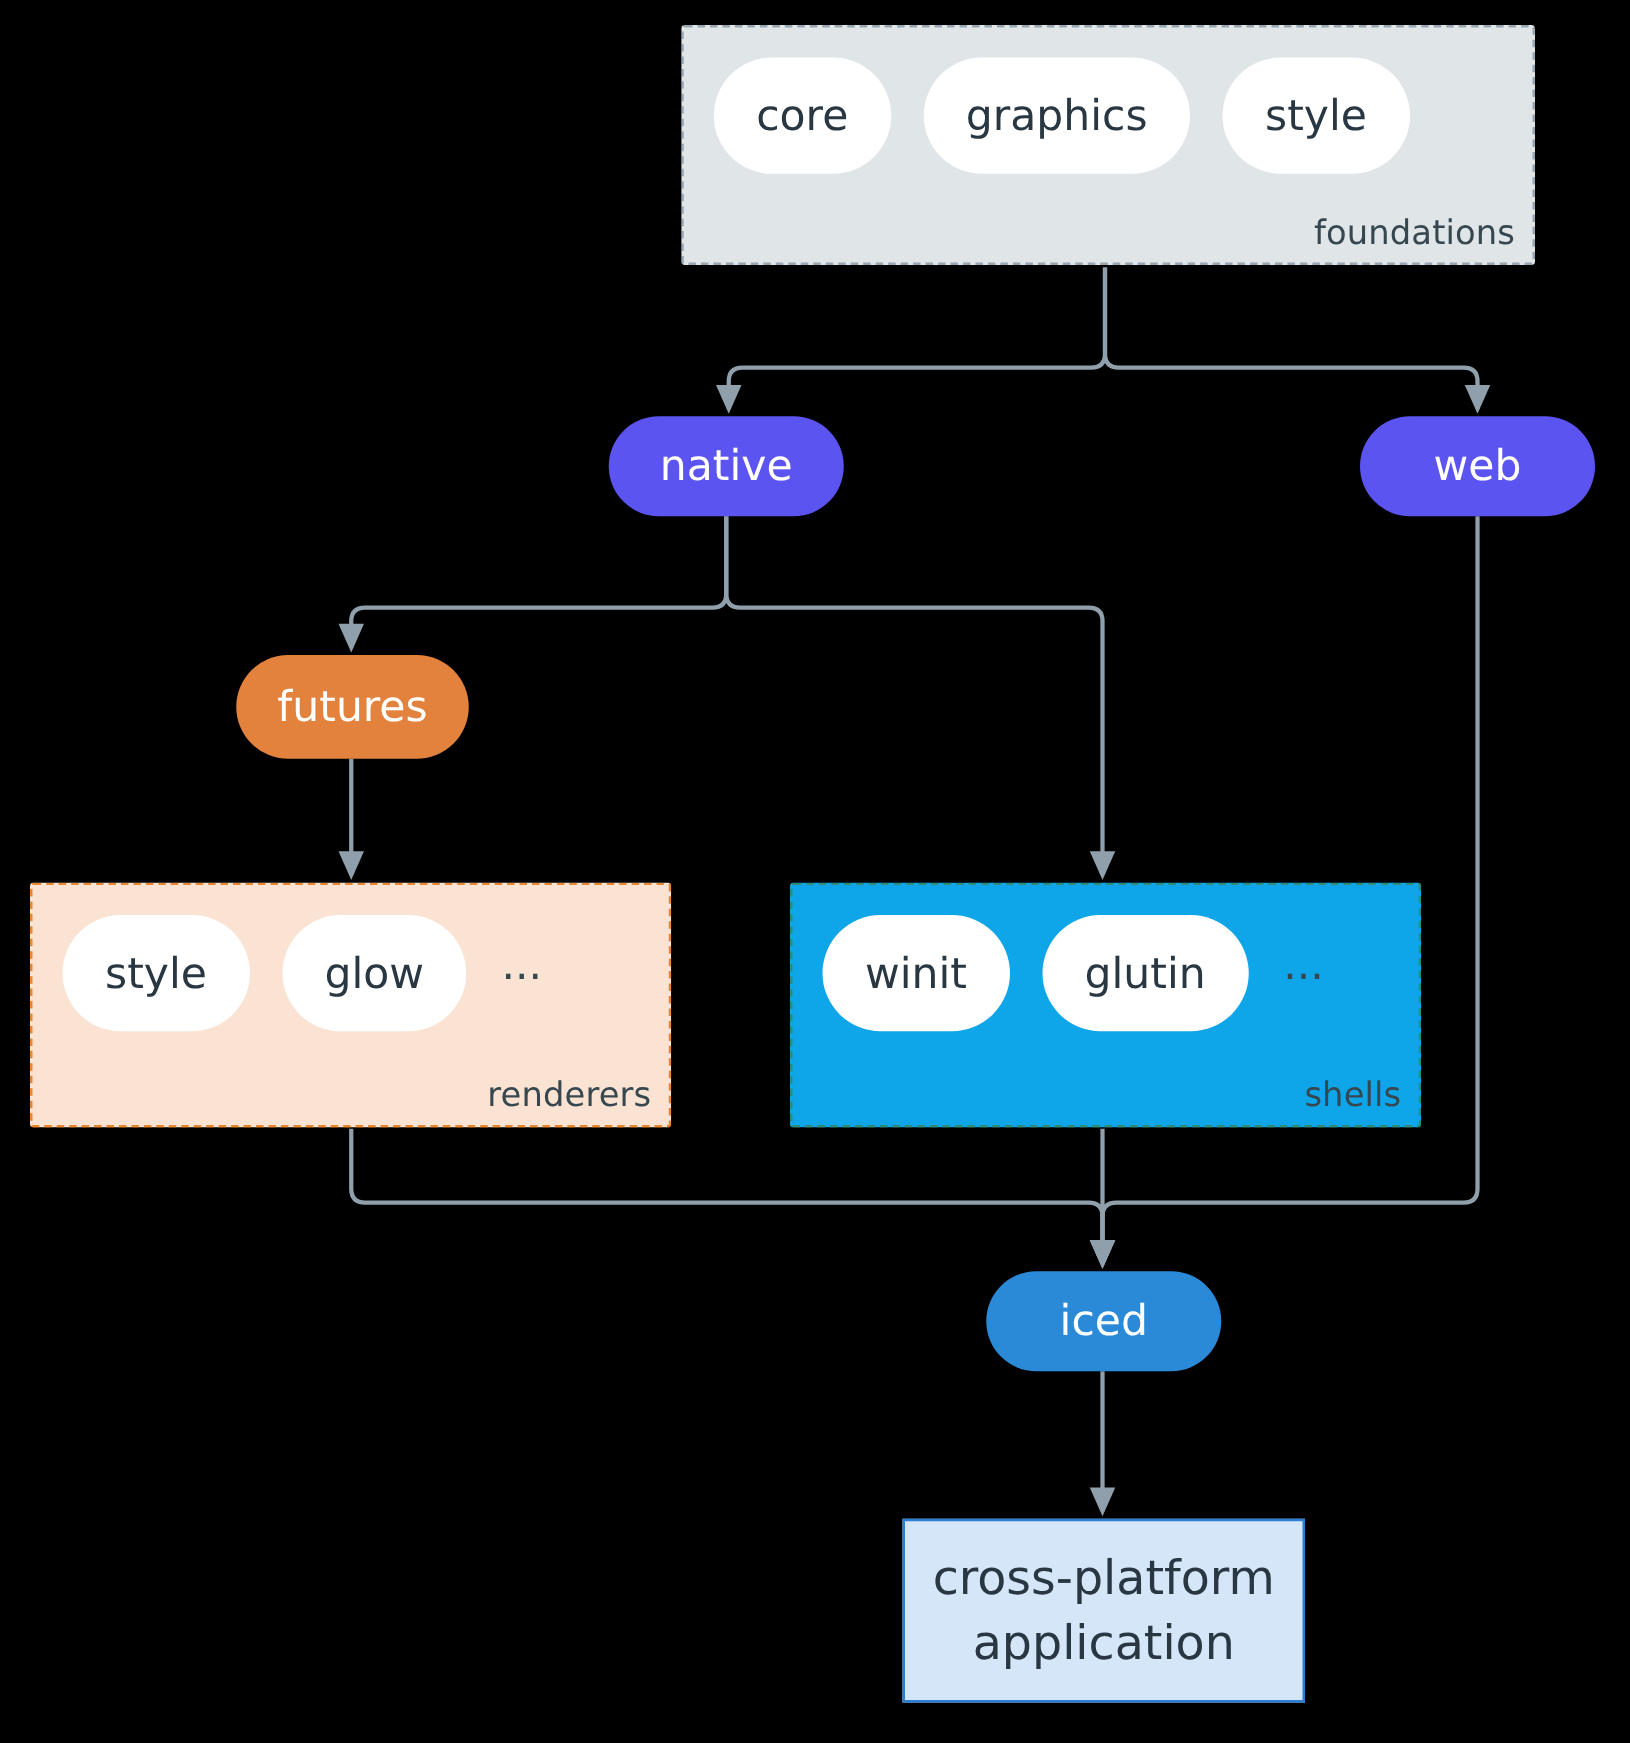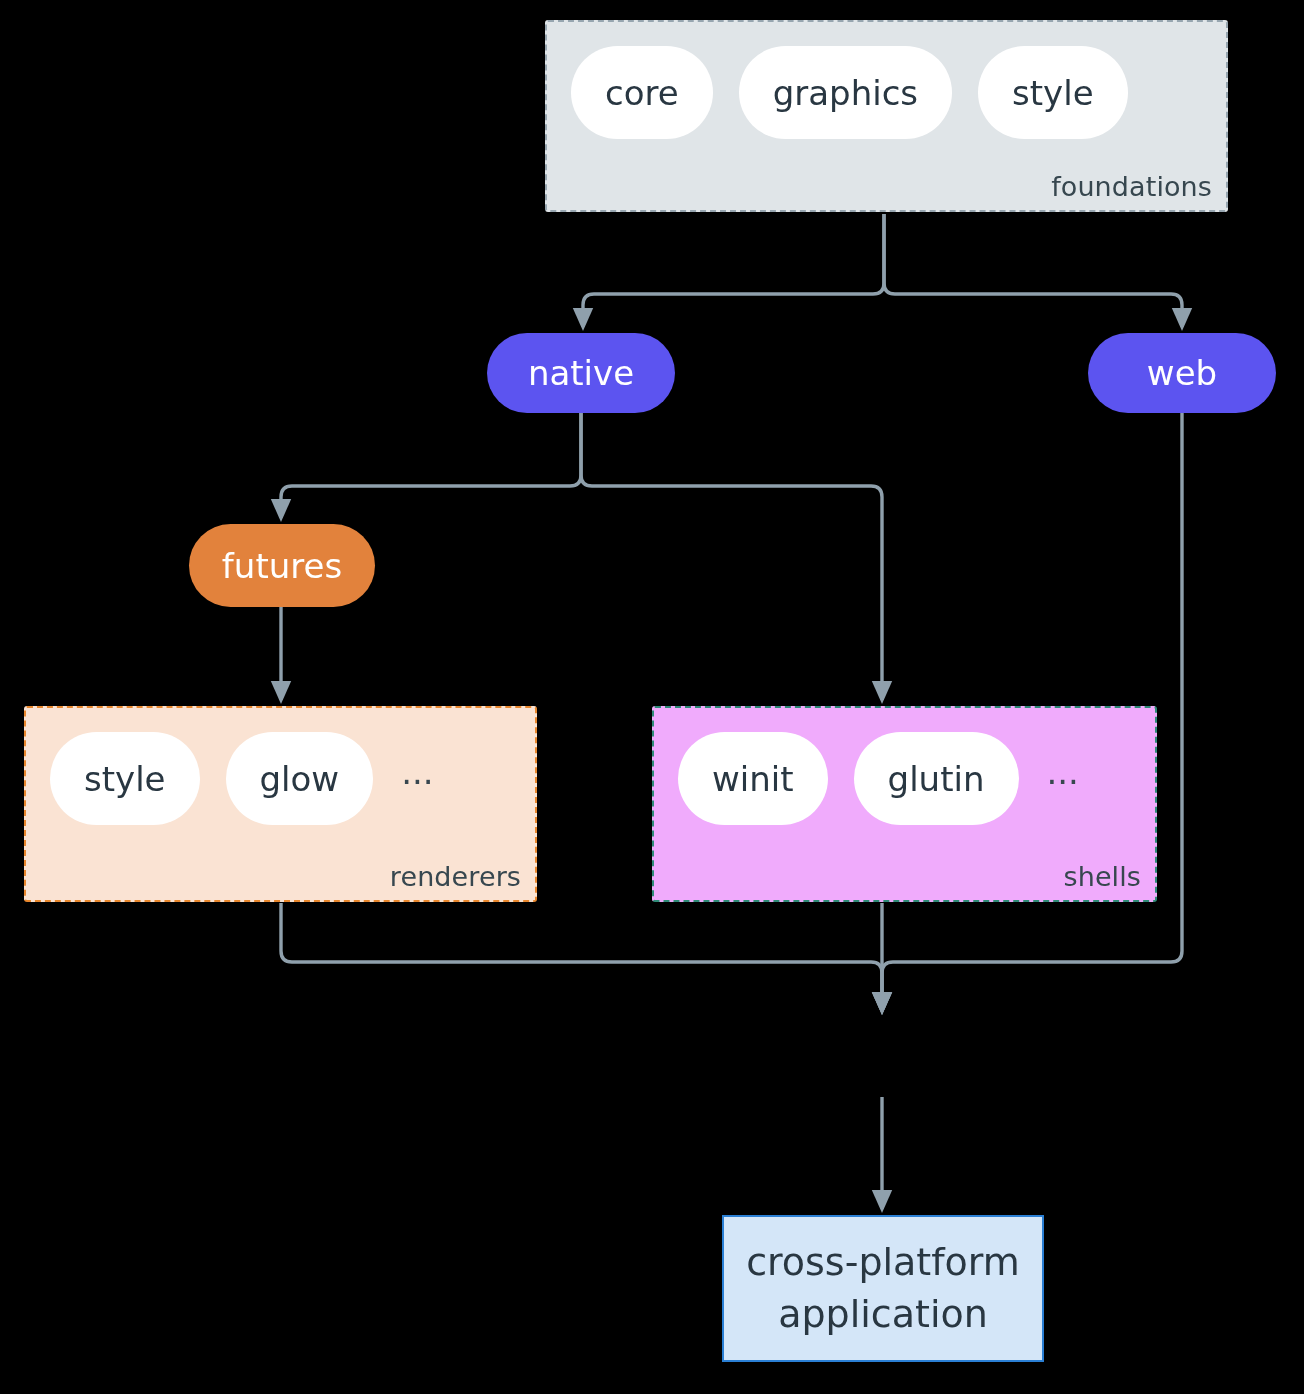--- a/index.html
+++ b/index.html
@@ -64,24 +64,23 @@
     height: 196px;
     background: #fae3d3;
     border: 2px dashed #e8872d;
     border-radius: 3px;
   }
   .g-shells {
     left: 632px;
     top: 706px;
     width: 505px;
     height: 196px;
-    background: #f0abfc;
+    background: #0ea5e9;
     border: 2px dashed #2e8b77;
     border-radius: 3px;
-    margin-left: 20px;
   }
 
   
   .pill-white {
     background: #ffffff;
     border-radius: 60px;
     height: 93px;
     display: flex;
     align-items: center;
     justify-content: center;
@@ -213,19 +212,20 @@
 
   <div class="group g-shells">
     <div class="group-items">
       <div class="pill-white">winit</div>
       <div class="pill-white">glutin</div>
       <div class="ellipsis">...</div>
     </div>
     <div class="group-label">shells</div>
   </div>
 
+  <div class="node node-iced">iced</div>
 
   <div class="box-app">
     <span>cross-platform</span>
     <span>application</span>
   </div>
 
 </div>
 
 </body></html>

